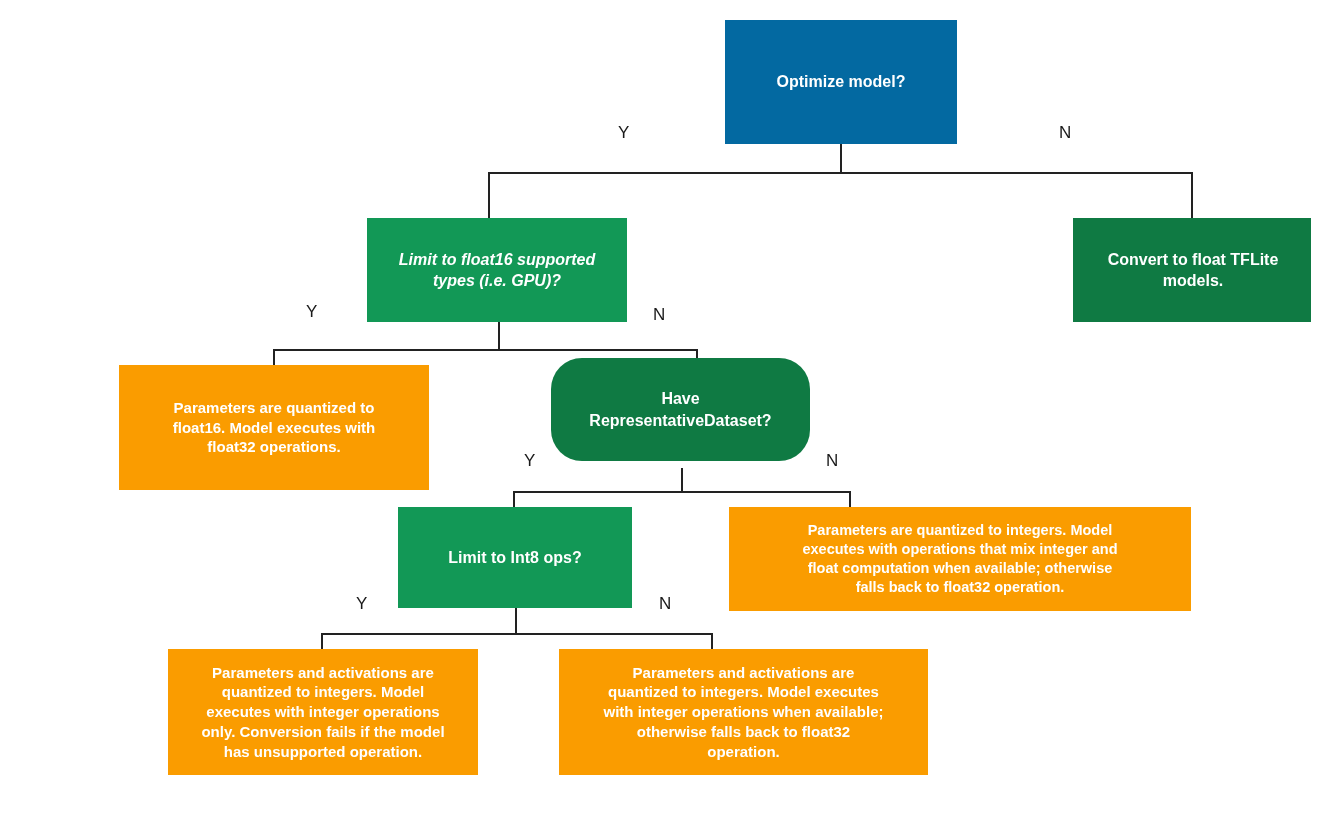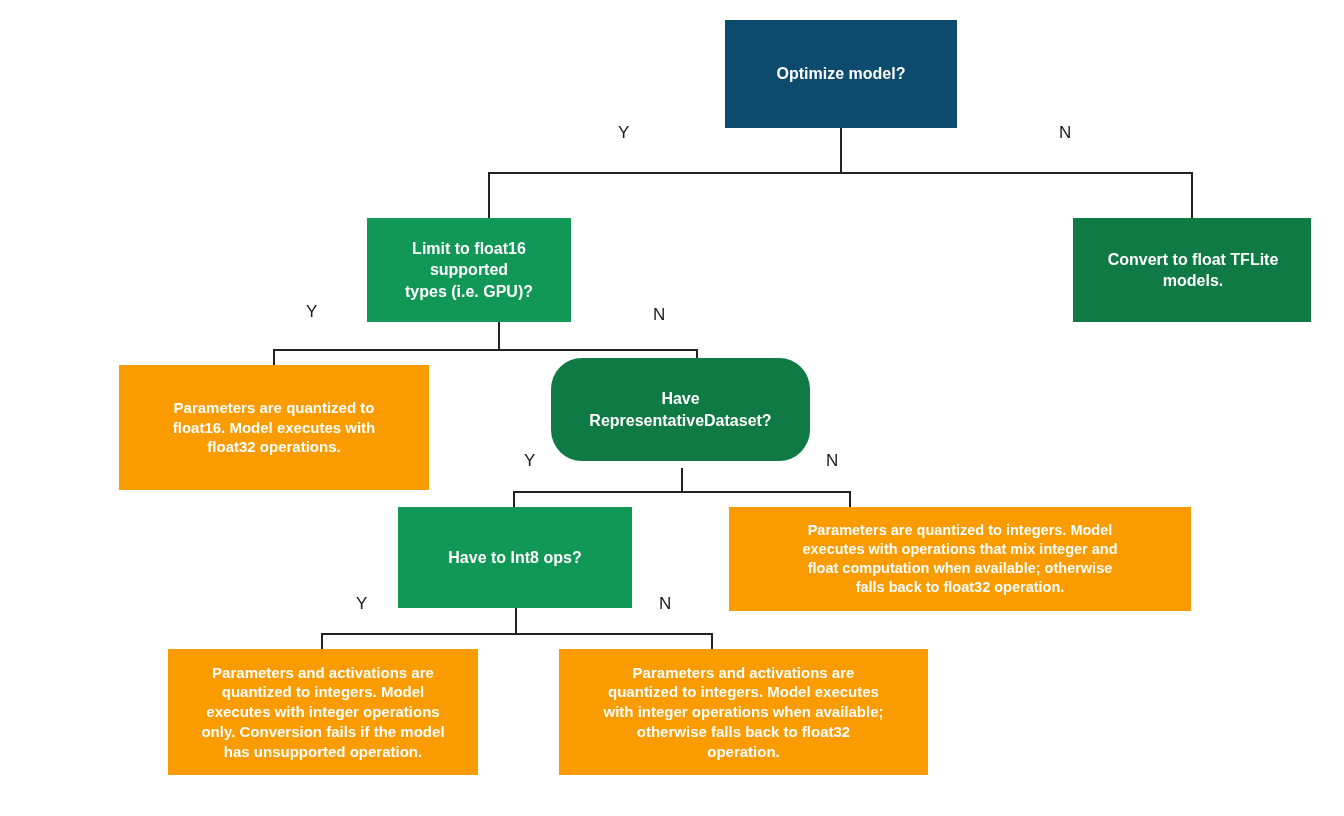--- a/index.html
+++ b/index.html
@@ -70,25 +70,25 @@
   <div class="conn v" style="left:681px; top:468px; height:24px;"></div>
   <div class="conn h" style="left:513px; top:491px; width:337px;"></div>
   <div class="conn v" style="left:513px; top:491px; height:16px;"></div>
   <div class="conn v" style="left:849px; top:491px; height:16px;"></div>
 
   <div class="conn v" style="left:515px; top:608px; height:26px;"></div>
   <div class="conn h" style="left:321px; top:633px; width:391px;"></div>
   <div class="conn v" style="left:321px; top:633px; height:16px;"></div>
   <div class="conn v" style="left:711px; top:633px; height:16px;"></div>
 
-  <div class="node" style="left:725px; top:20px; width:232px; height:108px; background:#0c4a6e; font-size:16px;">
+  <div class="node" style="left:725px; top:20px; width:232px; height:124px; background:#0369a1; font-size:16px;">
     <span class="node-label">Optimize model?</span>
   </div>
 
-  <div class="node" style="left:367px; top:218px; width:204px; height:104px; background:#129856; font-size:16px;">
+  <div class="node" style="left:367px; top:218px; width:260px; height:104px; background:#129856; font-size:16px;font-style:italic;">
     <span class="node-label">Limit to float16 supported
 types (i.e. GPU)?</span>
   </div>
 
   <div class="node" style="left:1073px; top:218px; width:238px; height:104px; background:#0f7a43; font-size:16px;padding-left:12px;">
     <span class="node-label">Convert to float TFLite
 models.</span>
   </div>
 
   <div class="node" style="left:119px; top:365px; width:310px; height:125px; background:#fa9c00; font-size:15px;">
@@ -96,21 +96,21 @@
 float16. Model executes with
 float32 operations.</span>
   </div>
 
   <div class="node" style="left:551px; top:358px; width:259px; height:103px; background:#0f7a43; font-size:16px;border-radius:31px;">
     <span class="node-label">Have
 RepresentativeDataset?</span>
   </div>
 
   <div class="node" style="left:398px; top:507px; width:234px; height:101px; background:#129856; font-size:16px;">
-    <span class="node-label">Have to Int8 ops?</span>
+    <span class="node-label">Limit to Int8 ops?</span>
   </div>
 
   <div class="node" style="left:729px; top:507px; width:462px; height:104px; background:#fa9c00; font-size:14.5px;">
     <span class="node-label">Parameters are quantized to integers. Model
 executes with operations that mix integer and
 float computation when available; otherwise
 falls back to float32 operation.</span>
   </div>
 
   <div class="node" style="left:168px; top:649px; width:310px; height:126px; background:#fa9c00; font-size:15px;">

